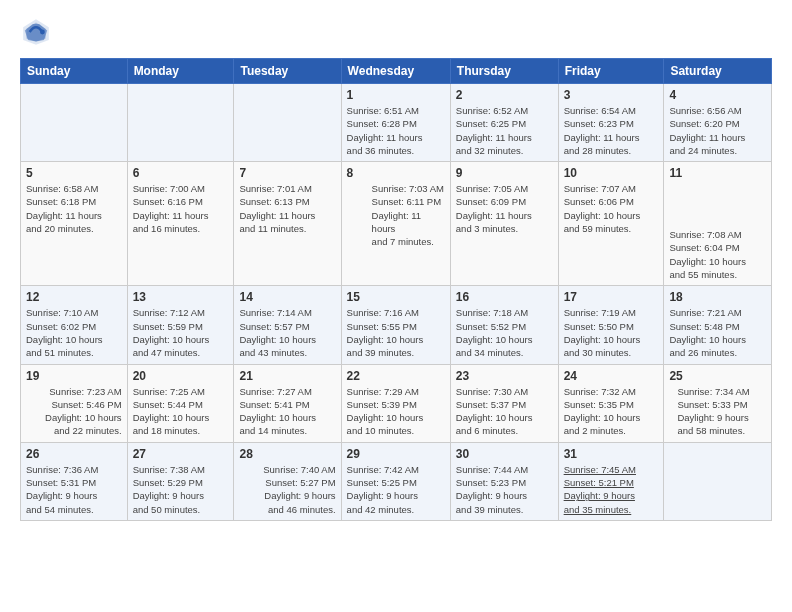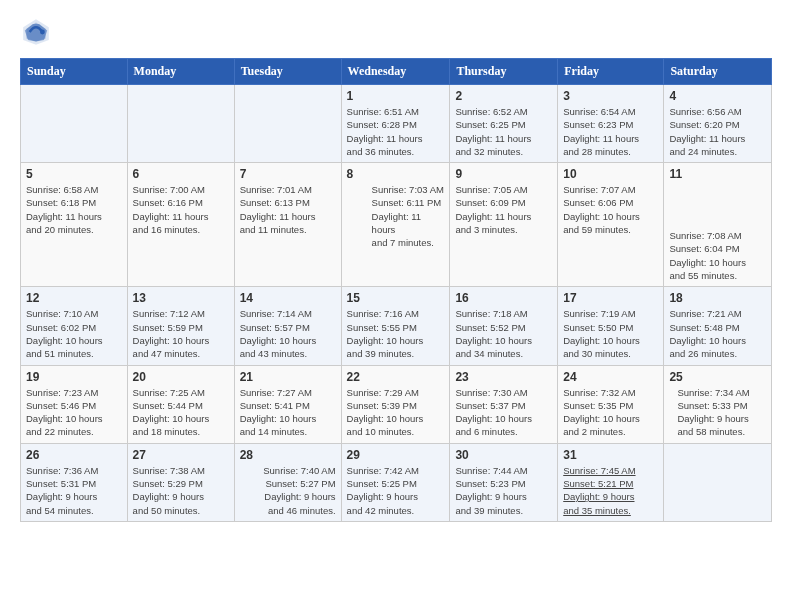--- a/index.html
+++ b/index.html
@@ -55,21 +55,20 @@
       border: 1px solid #ccc;
     }
     .calendar th {
       background: #2a5db0;
       color: #fff;
       font-size: 12px;
       font-weight: bold;
       padding: 5px 6px;
       text-align: left;
       border: 1px solid #4070c0;
-      font-family: Liberation Serif, serif;
     }
     .calendar td {
       vertical-align: top;
       border: 1px solid #ccc;
       padding: 4px 5px;
       font-size: 10px;
       color: #333;
       width: 113px;
       height: 78px;
       background: #fff;
@@ -263,21 +262,21 @@
             <div class="day-number">18</div>
             <div class="day-info" style="white-space: pre-line;">Sunrise: 7:21 AM
 Sunset: 5:48 PM
 Daylight: 10 hours
 and 26 minutes.</div>
           </td>
         </tr>
         <tr>
           <td>
             <div class="day-number">19</div>
-            <div class="day-info" style="white-space: pre-line;">Sunrise: 7:23 AM
+            <div class="day-info" style="white-space: pre-line; text-align: right;">Sunrise: 7:23 AM
 Sunset: 5:46 PM
 Daylight: 10 hours
 and 22 minutes.</div>
           </td>
           <td>
             <div class="day-number">20</div>
             <div class="day-info" style="white-space: pre-line;">Sunrise: 7:25 AM
 Sunset: 5:44 PM
 Daylight: 10 hours
 and 18 minutes.</div>

